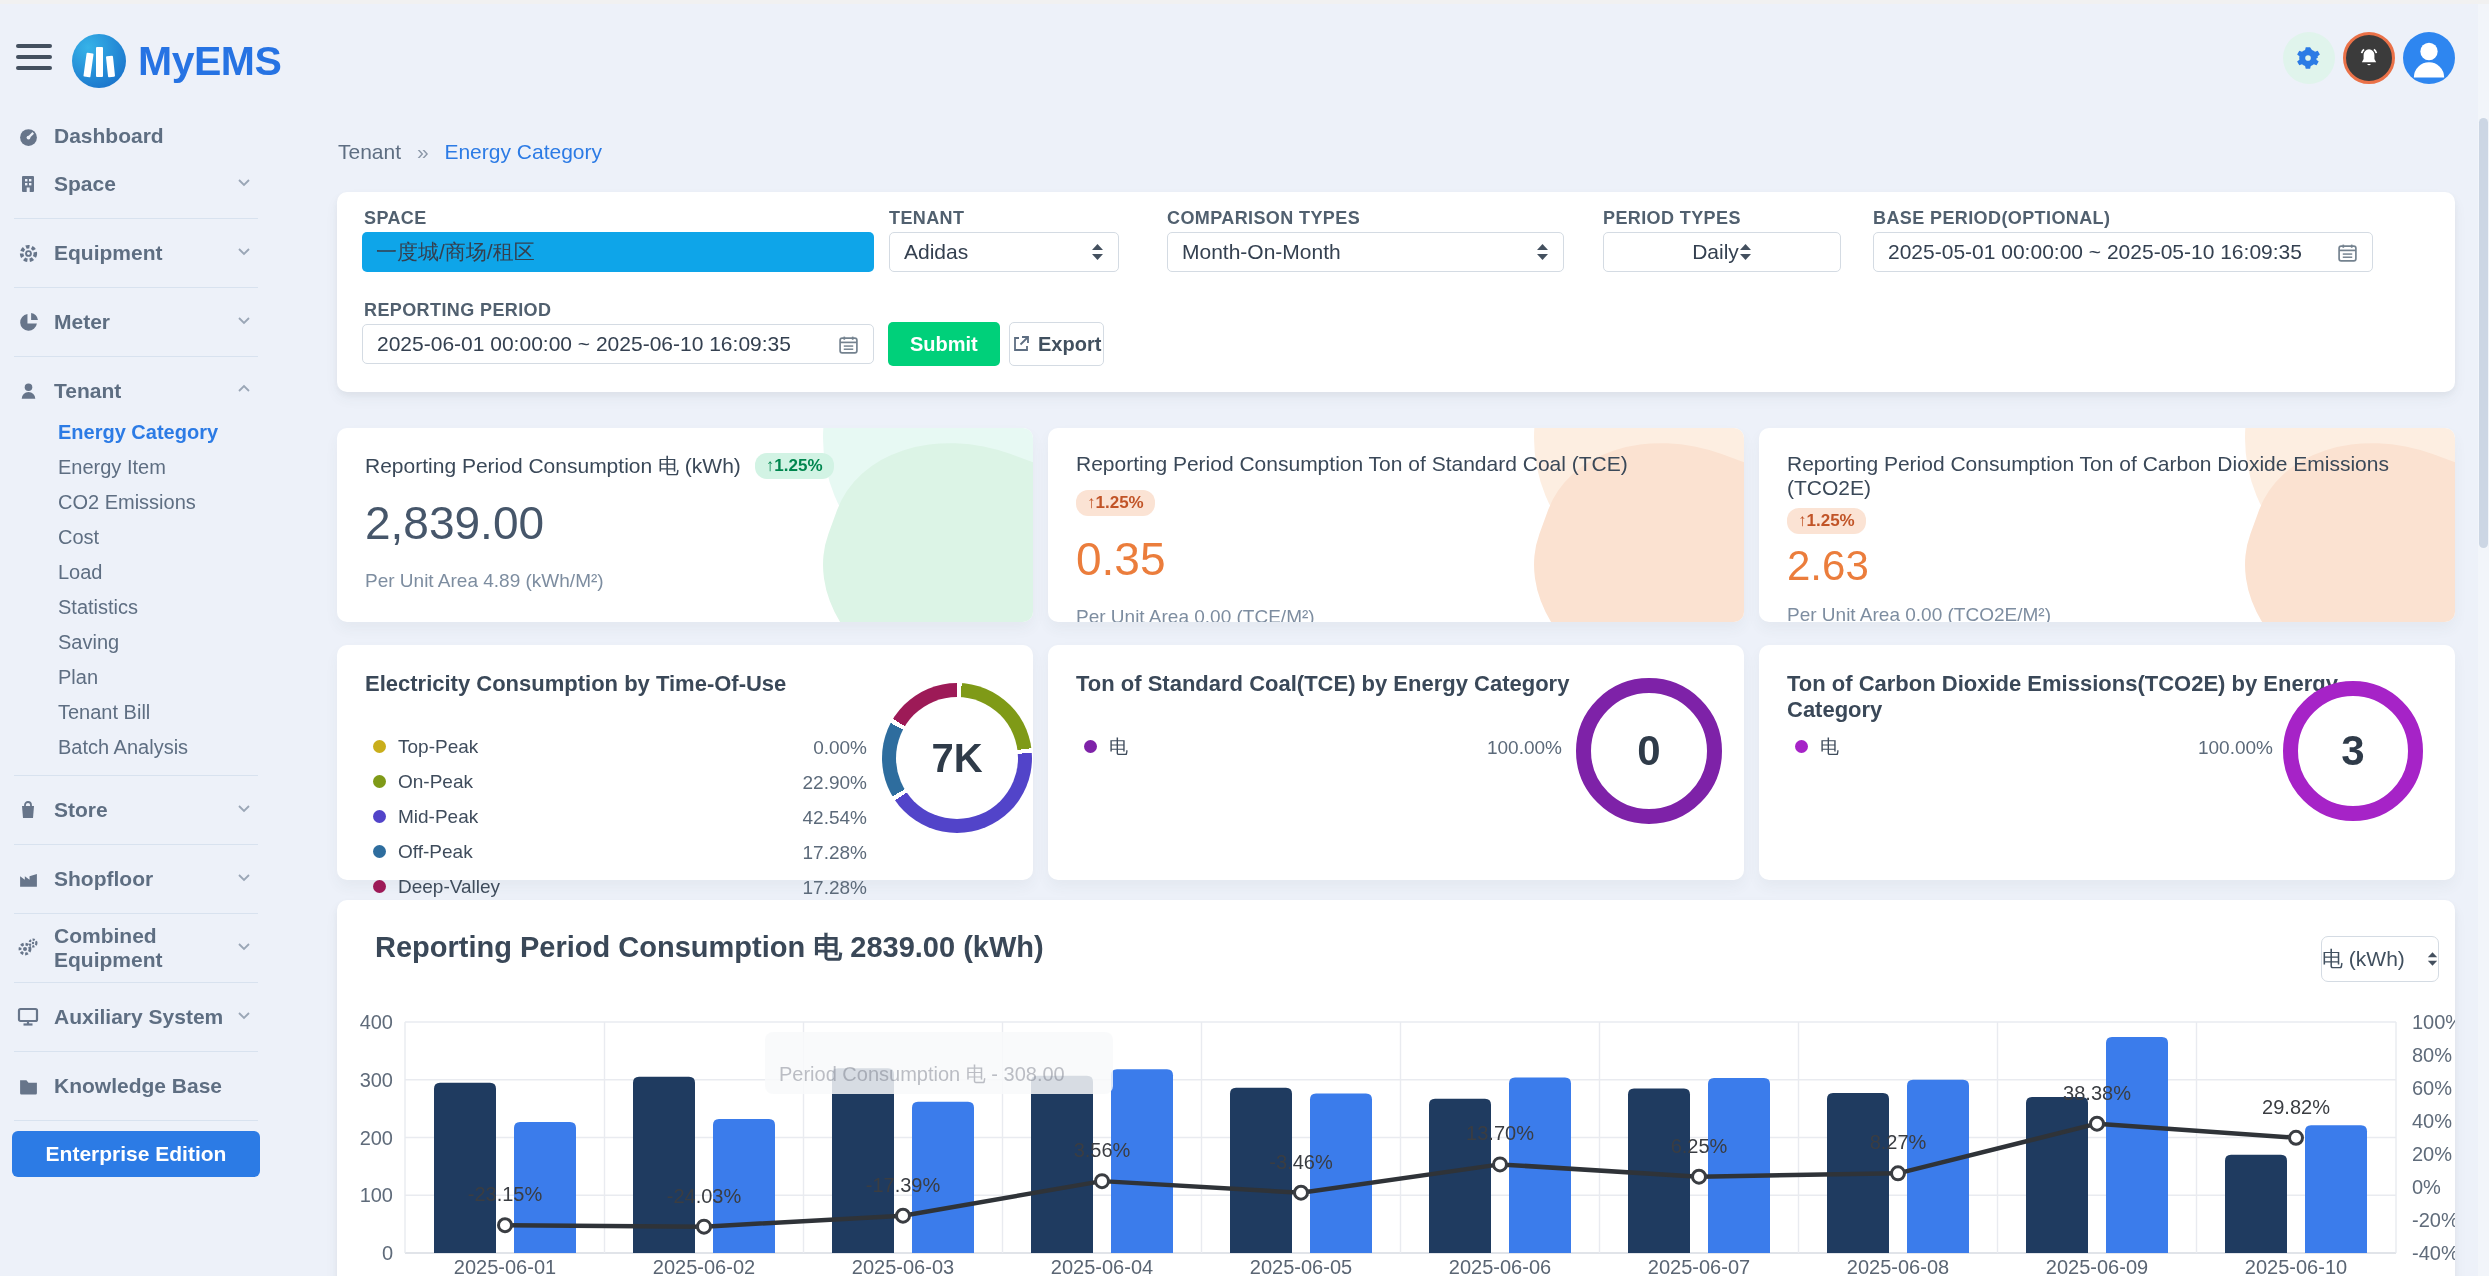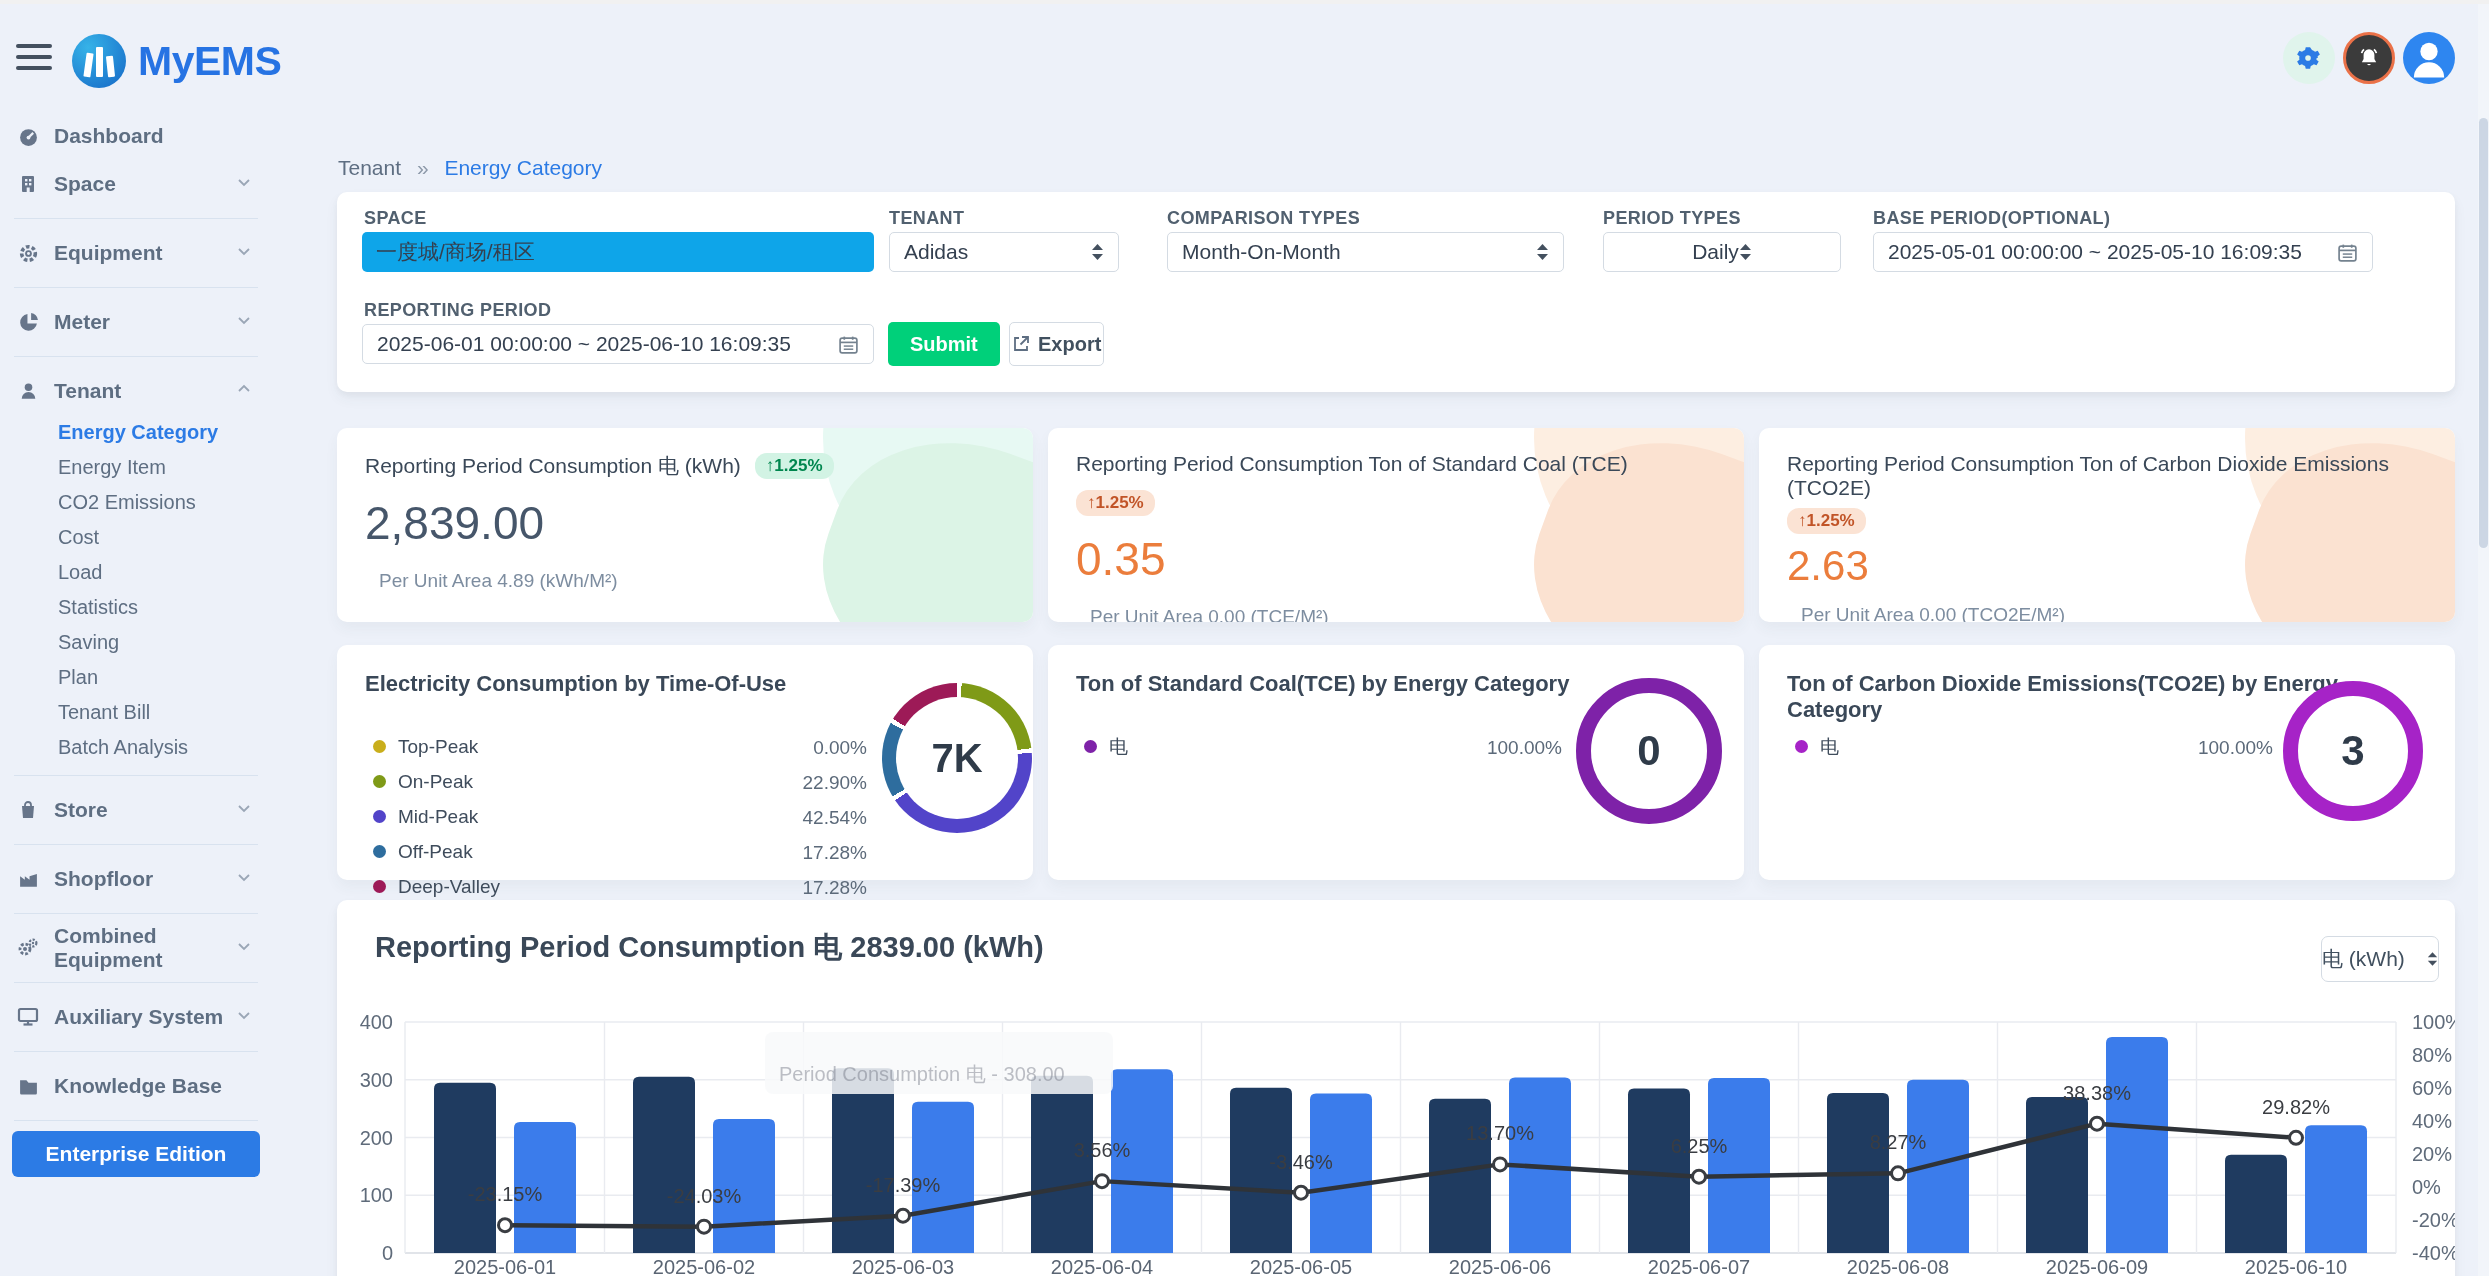--- a/index.html
+++ b/index.html
@@ -30,21 +30,21 @@
   .nav-item { height:48px; display:flex; align-items:center; padding-left:16px; cursor:pointer; }
   .nav-item .nicon { width:24px; margin-right:14px; display:flex; justify-content:center; }
   .nav-item .nlabel { flex:1; font-size:21px; font-weight:600; color:#5e6e82; }
   .nav-item .chev { margin-right:20px; color:#9aa6b6; }
   .nav-divider { border-top:1px solid #d8e2ef; margin:10px 14px; }
   .sub-item { height:35px; display:flex; align-items:center; padding-left:58px; font-size:20px; font-weight:500; color:#5e6e82; cursor:pointer; }
   .sub-item.active { color:#2c7be5; font-weight:700; }
   .ent-btn { margin:10px 12px 0 12px; height:46px; background:#2c7be5; border-radius:6px; color:#fff; font-size:21px; font-weight:700; display:flex; align-items:center; justify-content:center; cursor:pointer; }
 
   
-  .breadcrumb { position:absolute; left:338px; top:156px; font-size:21px; }
+  .breadcrumb { position:absolute; left:338px; top:140px; font-size:21px; }
   .breadcrumb .bc-parent { color:#5e6e82; cursor:pointer; }
   .breadcrumb .bc-sep { color:#8d99a9; margin:0 10px; }
   .breadcrumb .bc-current { color:#2c7be5; cursor:pointer; }
 
   .card { position:absolute; background:#fff; border-radius:10px; box-shadow:0 7px 14px rgba(65,69,88,0.05), 0 3px 6px rgba(0,0,0,0.04); }
   .filter-card { left:337px; top:192px; width:2118px; height:200px; }
   .f-label { position:absolute; font-size:18px; font-weight:700; color:#51606f; letter-spacing:0.4px; }
   .f-field { position:absolute; height:40px; border-radius:5px; font-size:21px; color:#344050; display:flex; align-items:center; padding:0 14px; cursor:pointer; }
   .f-input { background:#0ea5e9; }
   .f-select { background:#fff; border:1px solid #d4dbe3; justify-content:space-between; }
@@ -56,21 +56,21 @@
   .kpi-card { position:relative; flex:1; background:#fff; border-radius:10px; box-shadow:0 7px 14px rgba(65,69,88,0.05); overflow:hidden; padding:24px 28px; }
   .blob { position:absolute; border-radius:50%; }
   .kpi-title-row { position:relative; display:flex; align-items:center; gap:14px; flex-wrap:wrap; }
   .kpi-title { font-size:21px; color:#3a4858; }
   .badge { font-size:17px; font-weight:700; border-radius:12px; padding:3px 11px; white-space:nowrap; }
   .badge.green { background:#d2f3e4; color:#00864e; }
   .badge.orange { background:#fbe3d4; color:#c15427; }
   .kpi-value { position:relative; font-size:46px; font-weight:500; margin-top:16px; }
   .kpi-value.slate { color:#46566a; }
   .kpi-value.orange { color:#eb7d3c; }
-  .kpi-sub { position:relative; font-size:19px; color:#7d8da0; margin-top:20px;margin-left:14px; }
+  .kpi-sub { position:relative; font-size:19px; color:#7d8da0; margin-top:20px; }
 
   .donut-row { position:absolute; left:337px; top:645px; width:2118px; height:235px; display:flex; gap:15px; }
   .donut-card { position:relative; flex:1; background:#fff; border-radius:10px; box-shadow:0 7px 14px rgba(65,69,88,0.05); padding:26px 28px; }
   .donut-title { font-size:22px; font-weight:600; color:#3a4858; }
   .legend { position:absolute; left:36px; top:84px; }
   .legend-row { display:flex; align-items:center; height:35px; }
   .dot { width:13px; height:13px; border-radius:50%; margin-right:12px; flex:none; }
   .legend-name { font-size:19px; color:#3f4c5c; }
   .legend-pct { position:absolute; font-size:19px; color:#5c6a7a; right:0; text-align:right; }
   .ring { position:absolute; border-radius:50%; cursor:pointer; }

